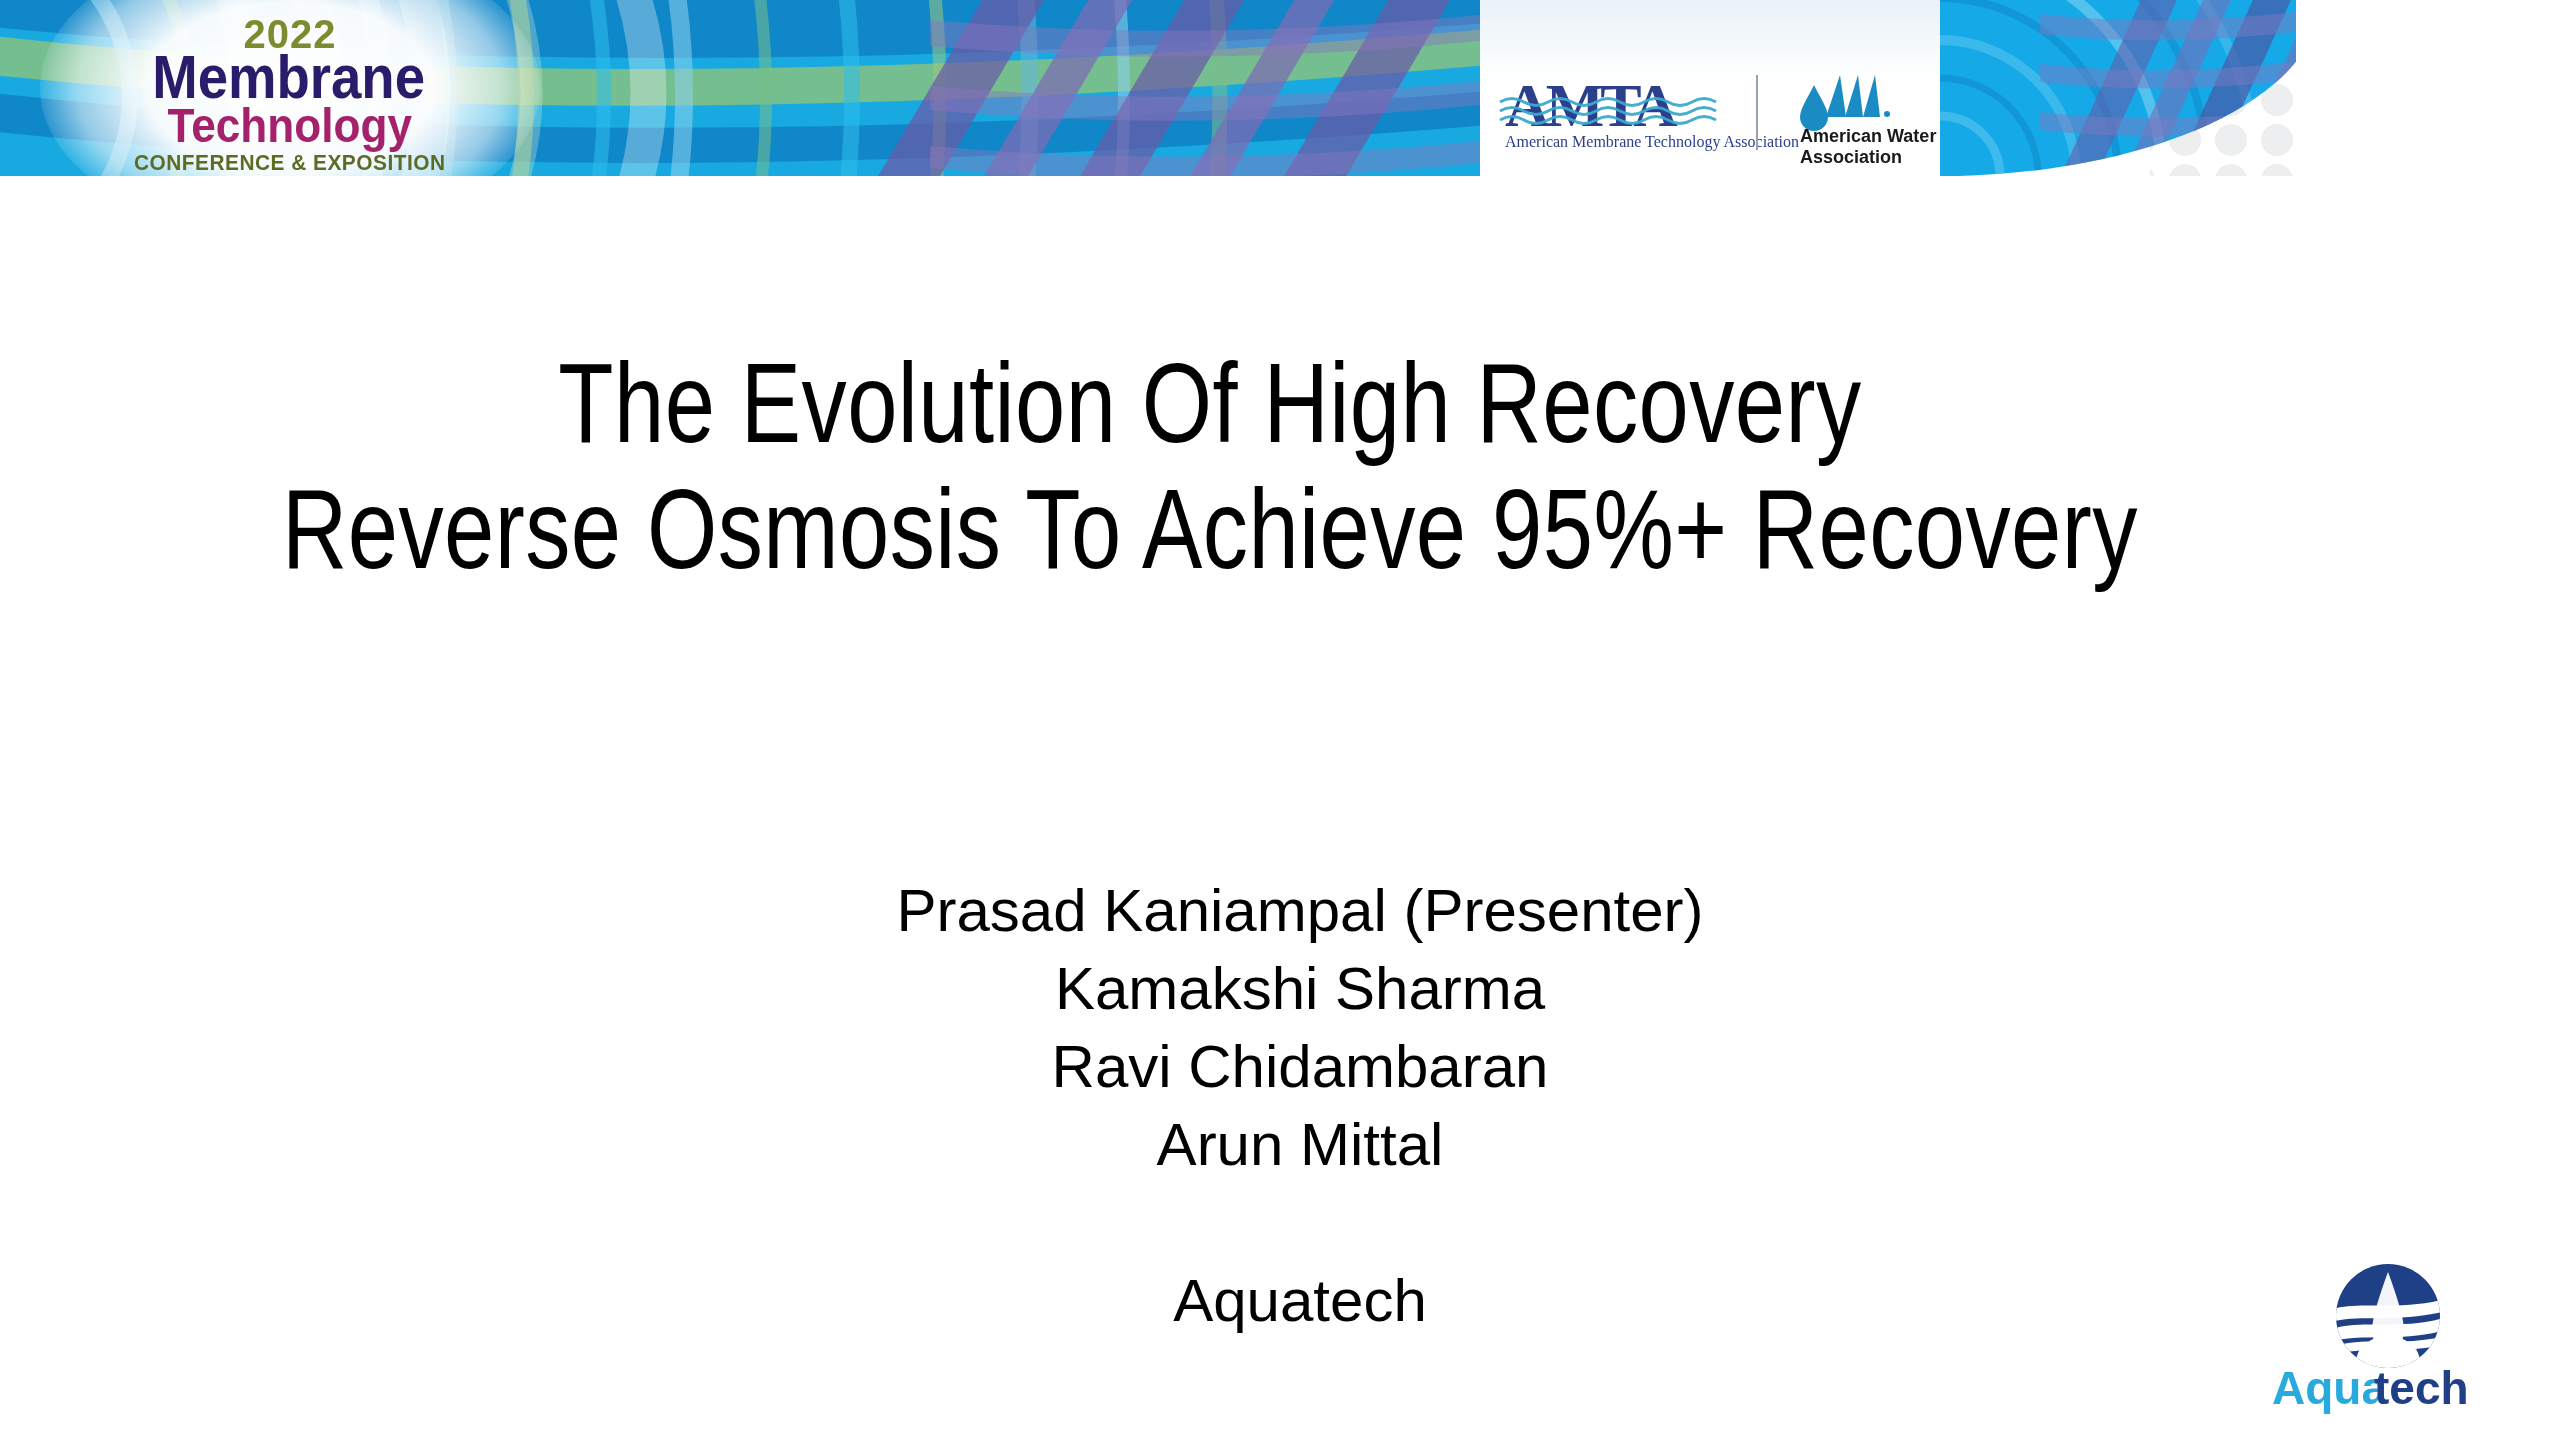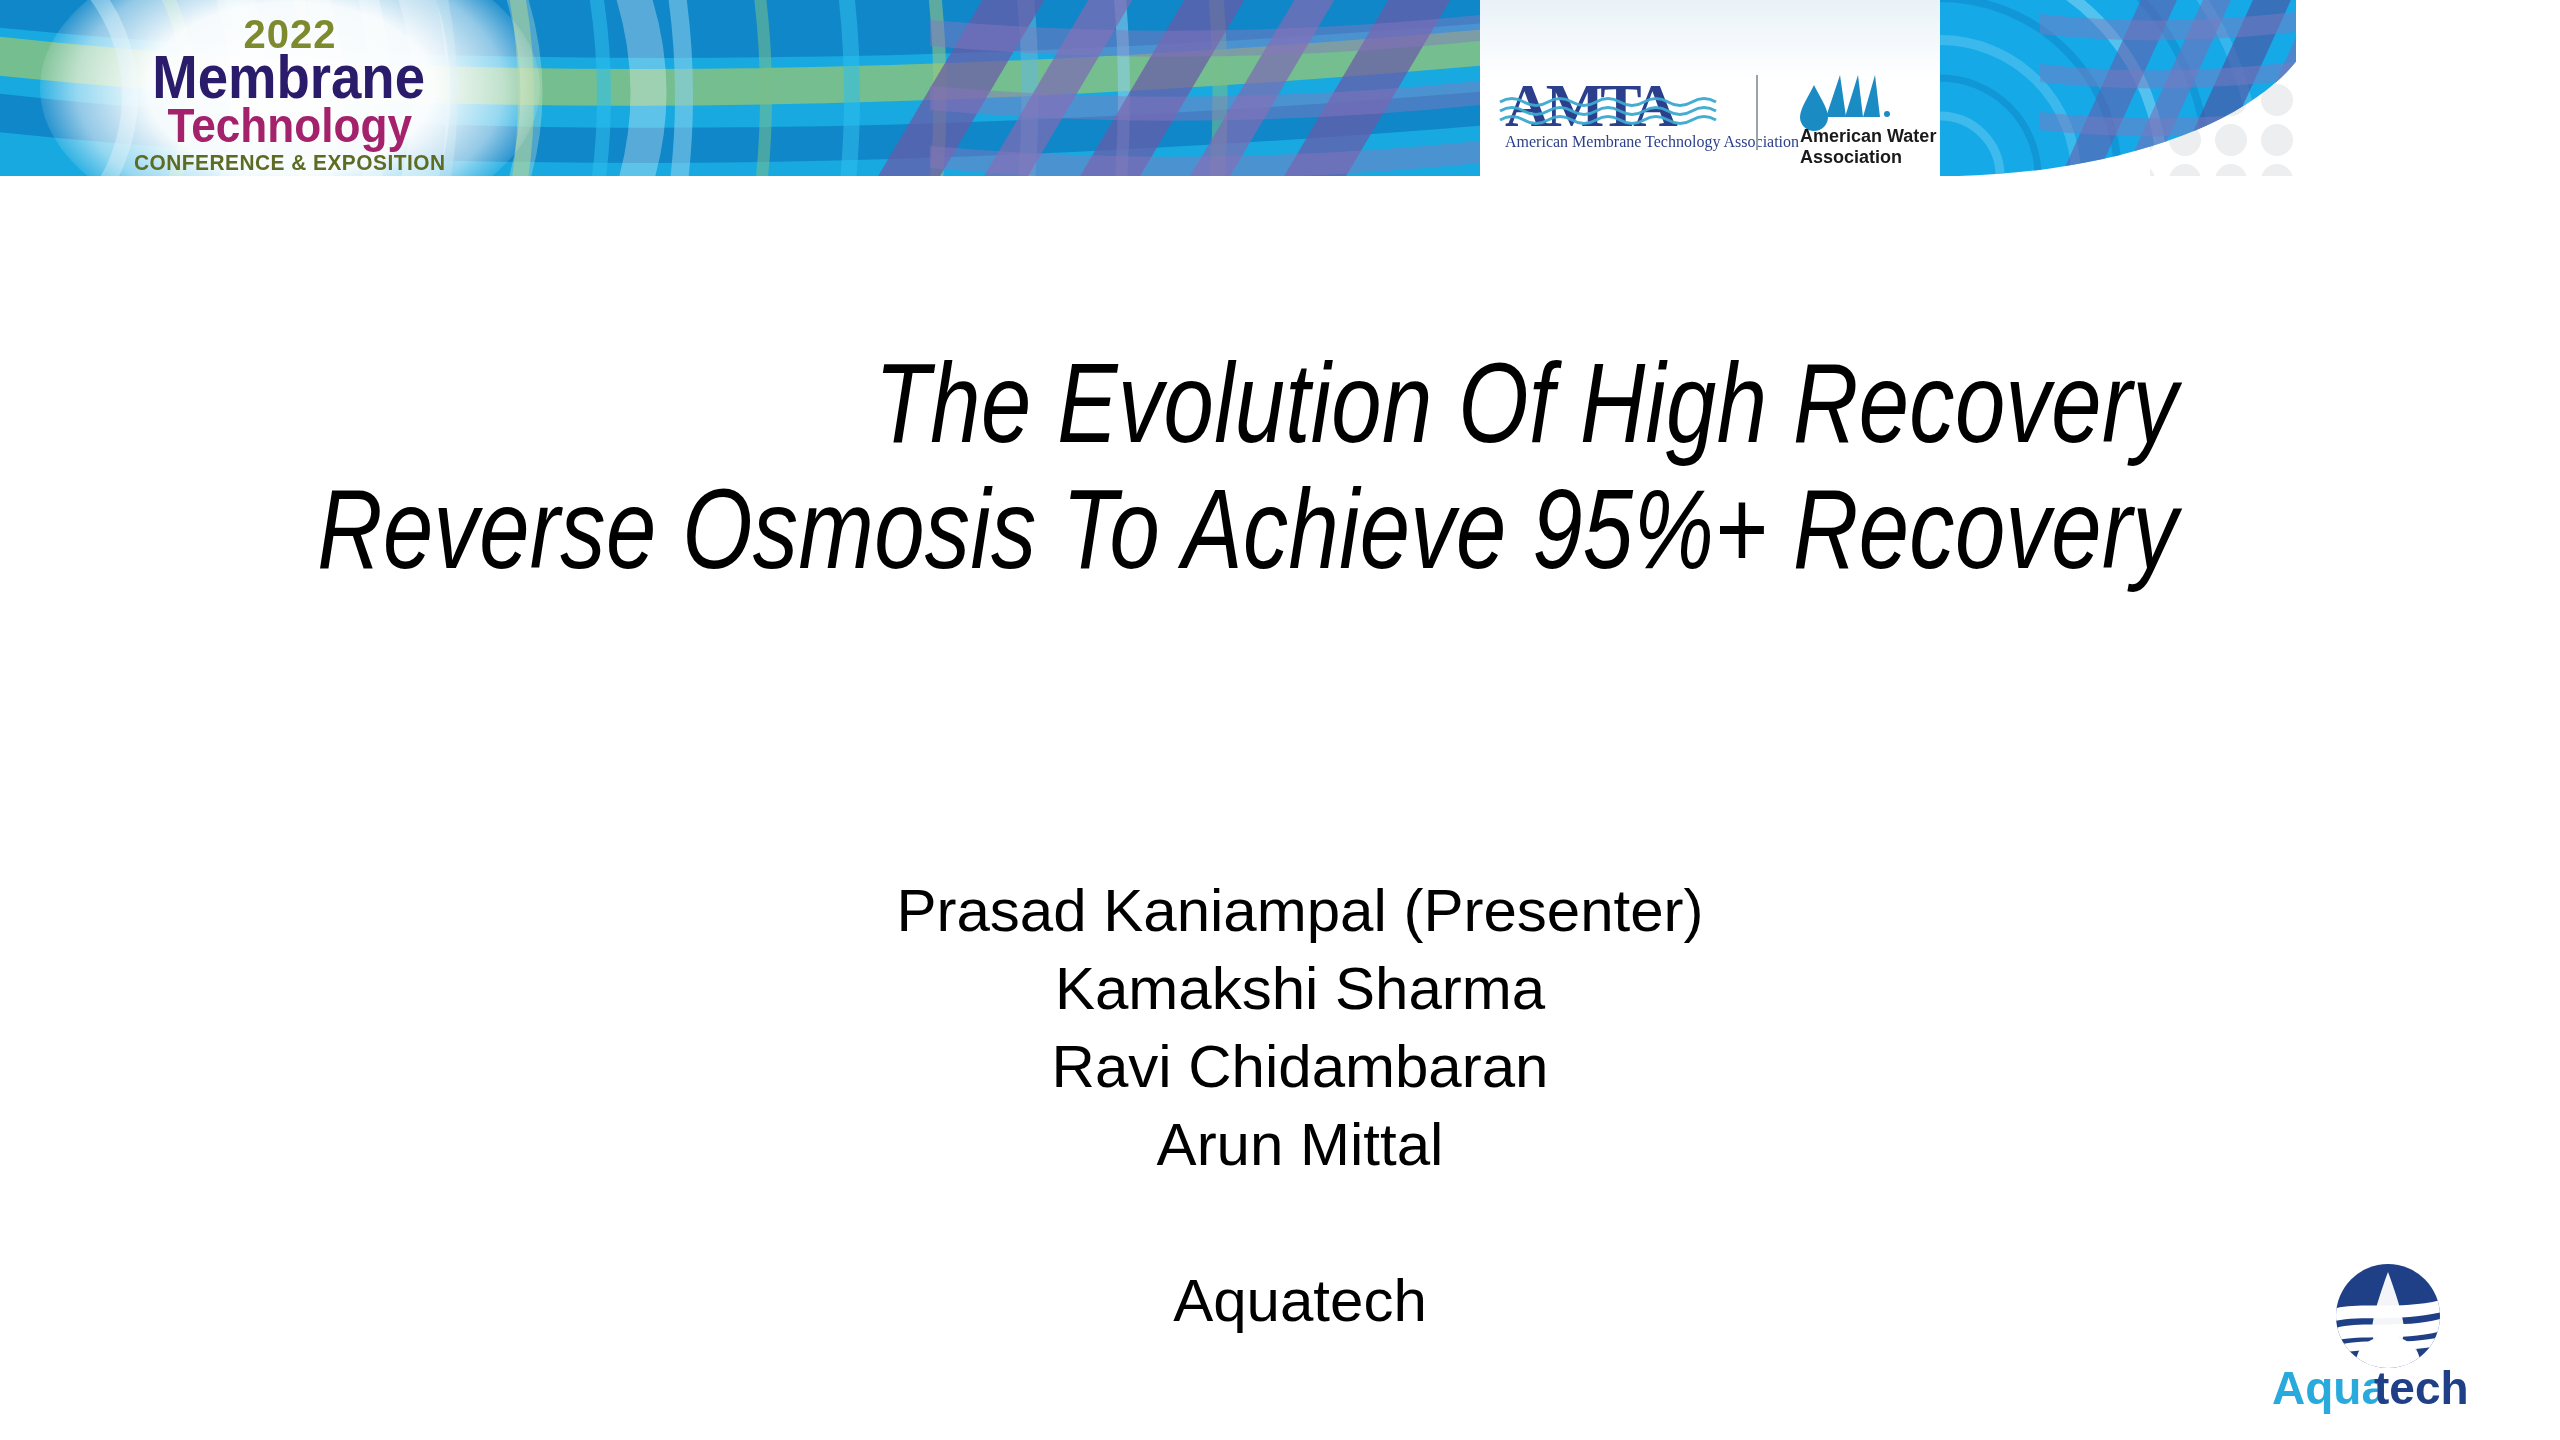--- a/index.html
+++ b/index.html
@@ -32,22 +32,21 @@
     background: #ffffff;
   }
   .banner-svg { display: block; }
 
   
   .title-block {
     position: absolute;
     left: 0;
     top: 340px;
     width: 2420px;
-    text-align: right;
-    font-style: italic;
+    text-align: center;
   }
   .title-line {
     font-family: "Liberation Sans Narrow", "Liberation Sans", sans-serif;
     font-stretch: condensed;
     font-weight: 400;
     font-size: 113px;
     line-height: 126px;
     letter-spacing: 0.5px;
     color: #000000;
     transform: scaleX(0.80);

